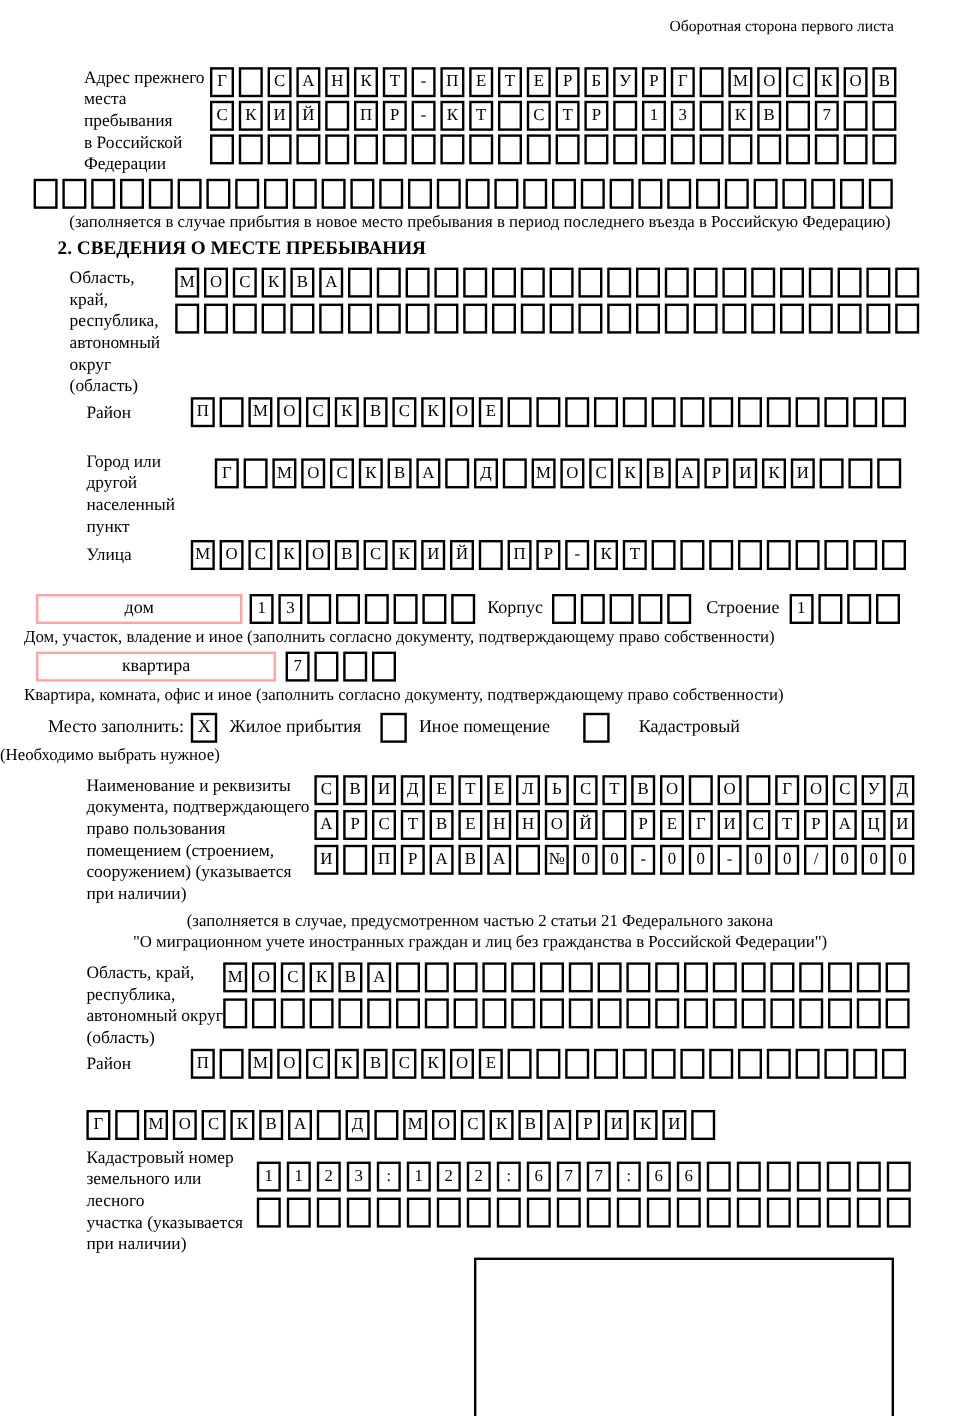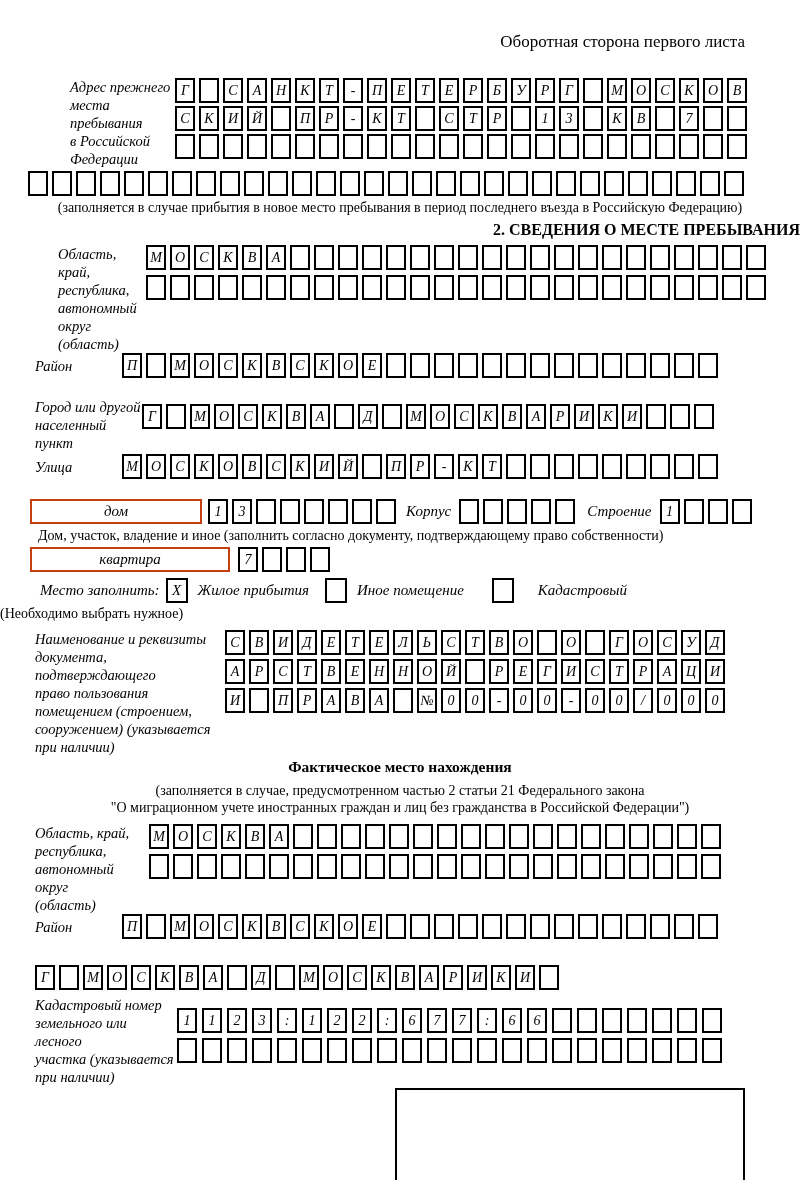--- a/index.html
+++ b/index.html
@@ -1,39 +1,39 @@
 <!DOCTYPE html>
 <html><head>
 <meta charset="utf-8">
 <style>
   html,body{margin:0;padding:0;background:#fff;}
   .page{position:relative;width:800px;height:1180px;background:#fff;color:#000;
         font-family:"Liberation Serif", serif;font-size:15px;overflow:hidden;}
-  .corner{padding-top:32px;padding-right:55px;text-align:right;font-size:17px;}
-  .field{display:flex;align-items:flex-start;font-style:italic;}
+  .corner{padding-top:14px;padding-right:55px;text-align:right;font-size:13px;}
+  .field{display:flex;align-items:flex-start;}
   .lbl{font-size:14.5px;line-height:18px;white-space:pre-line;flex-shrink:0;}
   .lbl.single{padding-top:4px;}
   .rows{display:flex;flex-direction:column;}
   .cells{display:flex;gap:4px;}
   .cells.g5{gap:5px;}
   .cell{flex:0 0 auto;width:20px;height:25px;border:2px solid #000;box-sizing:border-box;
         display:flex;align-items:center;justify-content:center;font-size:14px;line-height:1;}
-  .widebox{height:25px;border:2px solid #c2410c;box-sizing:border-box;display:flex;
+  .widebox{height:25px;border:2px solid #fca5a5;box-sizing:border-box;display:flex;
            align-items:center;justify-content:center;font-size:15px;flex-shrink:0;}
   .checkbox{width:22px;height:25px;border:2px solid #000;box-sizing:border-box;display:flex;
             align-items:center;justify-content:center;font-size:15px;flex-shrink:0;}
   .note{font-size:14px;line-height:17px;}
-  .heading{text-align:right;font-weight:bold;font-size:16px;}
+  .heading{text-align:left;font-weight:bold;font-size:16px;padding-left:48px;}
   .subtitle{text-align:center;font-weight:bold;font-size:15.5px;}
   .centered{text-align:center;}
   .inline-lbl{font-size:15px;line-height:25px;white-space:nowrap;}
   .stamp-rect{margin-left:395px;width:350px;height:178px;border:2px solid #000;box-sizing:border-box;}
   
-  .pl28{padding-left:28px}.pl30{padding-left:30px}.pl38{padding-left:38px}.pl40{padding-left:40px}
-  .pl58{padding-left:58px}.pl68{padding-left:35px}.pl70{padding-left:70px}
+  .pl28{padding-left:28px}.pl30{padding-left:30px}.pl38{padding-left:20px}.pl40{padding-left:40px}
+  .pl58{padding-left:58px}.pl68{padding-left:72px}.pl70{padding-left:70px}
   .w87{width:87px}.w88{width:88px}.w105{width:105px}.w107{width:107px}
   .w114{width:114px}.w142{width:142px}.w158{width:158px}.w190{width:190px}
   .mt2{margin-top:2px}.mt3{margin-top:3px}.mt4{margin-top:20px}.mt5{margin-top:5px}
   .mt6{margin-top:6px}.mt8{margin-top:8px}.mt12{margin-top:12px}.mt26{margin-top:26px}
   .cells-down{margin-top:6px;}
   .rows.g3{gap:3px}.rows.g4{gap:4px}.rows.g5{gap:5px}
   .ml6{margin-left:6px}.ml8{margin-left:8px}.ml10{margin-left:10px}.ml12{margin-left:12px}
   .ml16{margin-left:16px}.ml24{margin-left:24px}.ml28{margin-left:28px}
   .minh72{min-height:72px}
 </style>
@@ -358,20 +358,21 @@
 
   <div class="field pl30 mt3">
     <div class="widebox" style="width:200px">квартира</div>
     <div class="cells ml8">
         <div class="cell">7</div>
         <div class="cell"></div>
         <div class="cell"></div>
         <div class="cell"></div>
       </div>
   </div>
+  <div class="note pl38 mt3">Квартира, комната, офис и иное (заполнить согласно документу, подтверждающему право собственности)</div>
 
   <div class="field pl40 mt6" style="align-items:center">
     <div class="inline-lbl">Место заполнить:</div>
     <div class="checkbox ml6">X</div>
     <div class="inline-lbl ml10">Жилое прибытия</div>
     <div class="checkbox ml16"></div>
     <div class="inline-lbl ml10">Иное помещение</div>
     <div class="checkbox ml28"></div>
     <div class="inline-lbl ml24">Кадастровый</div>
   </div>
@@ -450,21 +451,20 @@
           <div class="cell">0</div>
           <div class="cell">0</div>
           <div class="cell">/</div>
           <div class="cell">0</div>
           <div class="cell">0</div>
           <div class="cell">0</div>
         </div>
     </div>
   </div>
 
-  <div class="subtitle mt2">Фактическое место нахождения</div>
   <div class="note centered mt6">(заполняется в случае, предусмотренном частью 2 статьи 21 Федерального закона</div>
   <div class="note centered">"О миграционном учете иностранных граждан и лиц без гражданства в Российской Федерации")</div>
 
   <div class="field pl68 mt8 minh72">
     <div class="lbl w114">Область, край,
 республика,
 автономный округ
 (область)</div>
     <div class="rows g5">
       <div class="cells">

